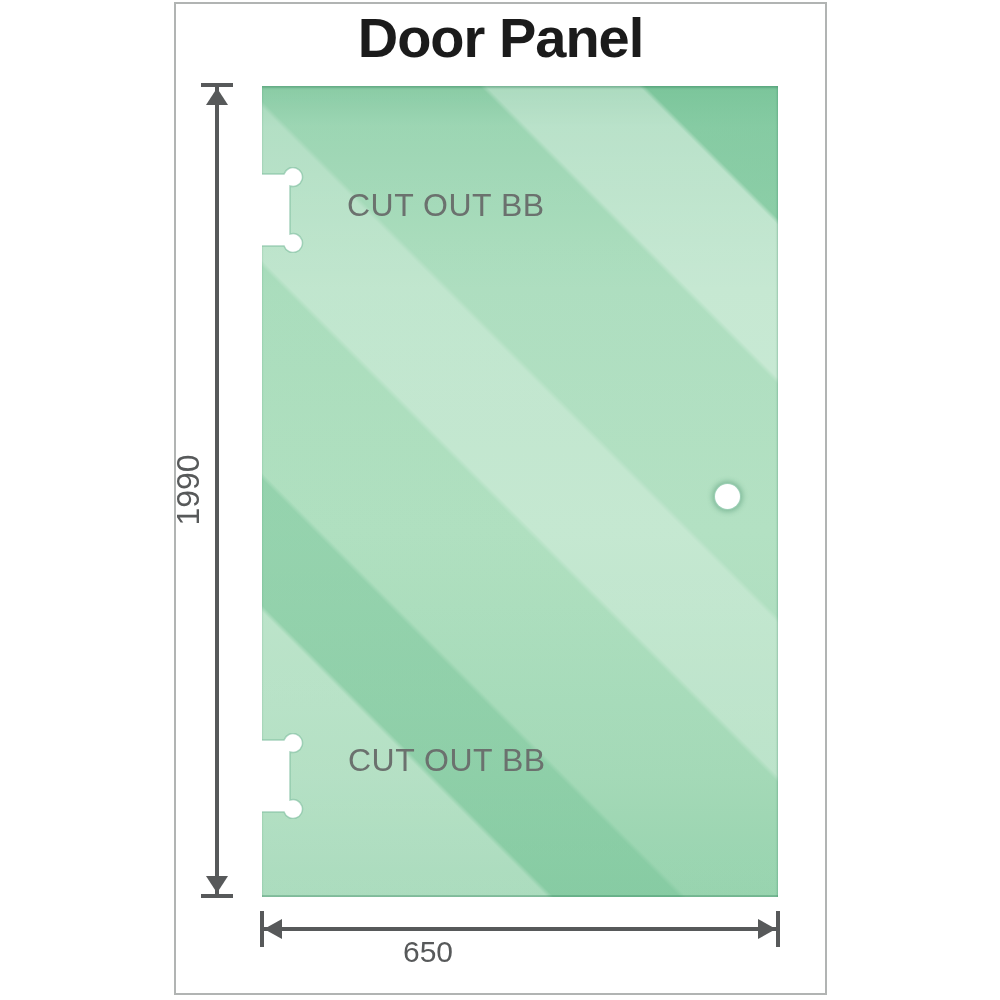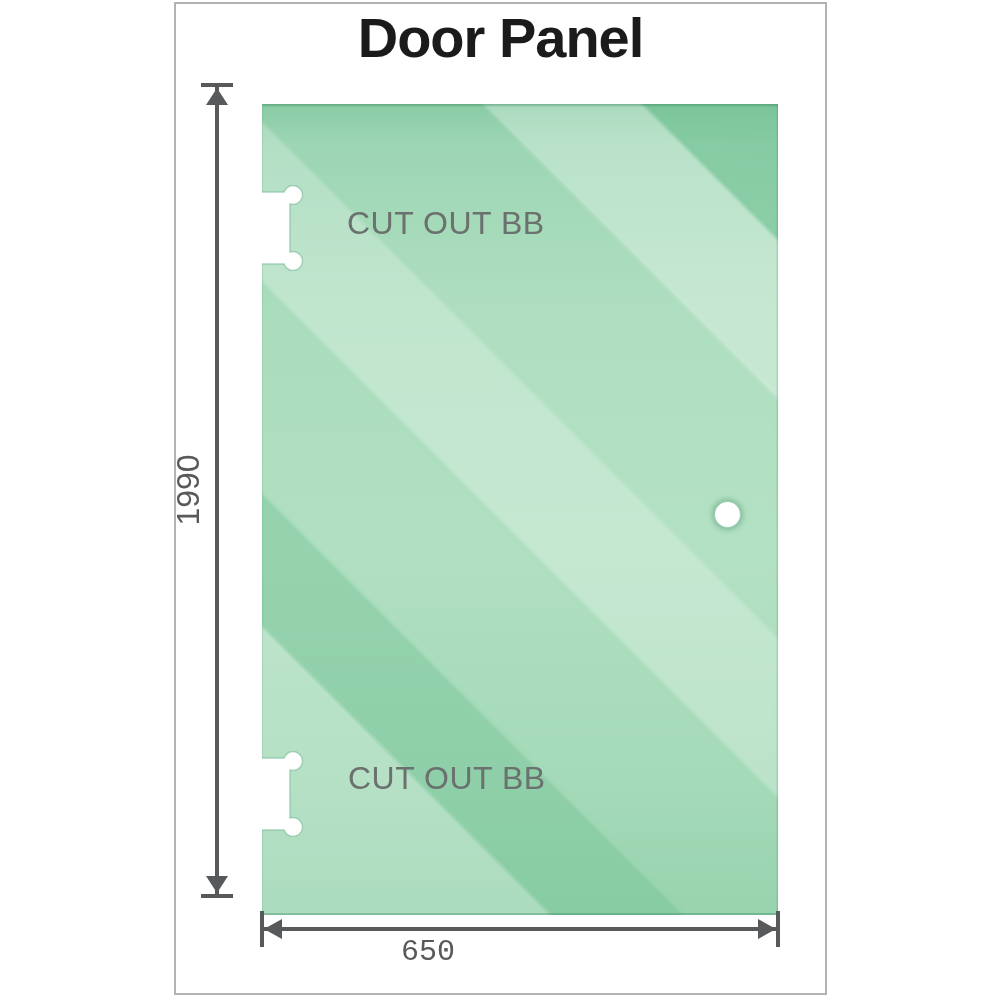--- a/index.html
+++ b/index.html
@@ -10,21 +10,21 @@
   .frame {
     position:absolute; left:174px; top:2px; width:653px; height:993px;
     box-sizing:border-box; border:2px solid #b1b4b3; background:#ffffff;
   }
   .title {
     position:absolute; left:174px; top:10px; width:653px; text-align:center;
     font-size:56px; font-weight:bold; letter-spacing:-1px; color:#1b1b1b;
     line-height:1.0; white-space:nowrap;
   }
   .glass {
-    position:absolute; left:262px; top:104px; width:516px; height:811px;
+    position:absolute; left:262px; top:86px; width:516px; height:811px;
     background:
       linear-gradient(225deg,
         rgba(125,198,157,0.55) 0%, rgba(125,198,157,0.50) 10%,
         rgba(255,255,255,0.38) 10.5%, rgba(255,255,255,0.38) 22%,
         rgba(255,255,255,0.12) 22.5%, rgba(255,255,255,0.12) 40%,
         rgba(255,255,255,0.32) 40.5%, rgba(255,255,255,0.32) 52%,
         rgba(255,255,255,0.08) 52.5%, rgba(255,255,255,0.08) 68%,
         rgba(125,198,157,0.45) 68.5%, rgba(125,198,157,0.45) 78%,
         rgba(255,255,255,0.25) 78.5%, rgba(255,255,255,0.25) 100%),
       linear-gradient(180deg,
@@ -58,21 +58,21 @@
   .dim-h { left:258px; top:908px; }
   .dim-label {
     position:absolute; color:#57595a; line-height:1.0; text-align:center;
     white-space:nowrap;
   }
   .dim-label.height {
     left:132px; top:470px; width:120px; height:40px; font-size:32px;
     transform:rotate(-90deg);
   }
   .dim-label.width {
-    left:368px; top:937px; width:120px; font-size:30px;font-family:Liberation Mono, monospace;
+    left:368px; top:937px; width:120px; font-size:30px;
   }
 </style>
 </head>
 <body>
 
 <div class="canvas">
 
   <div class="frame"></div>
 
   <div class="title">Door Panel</div>

